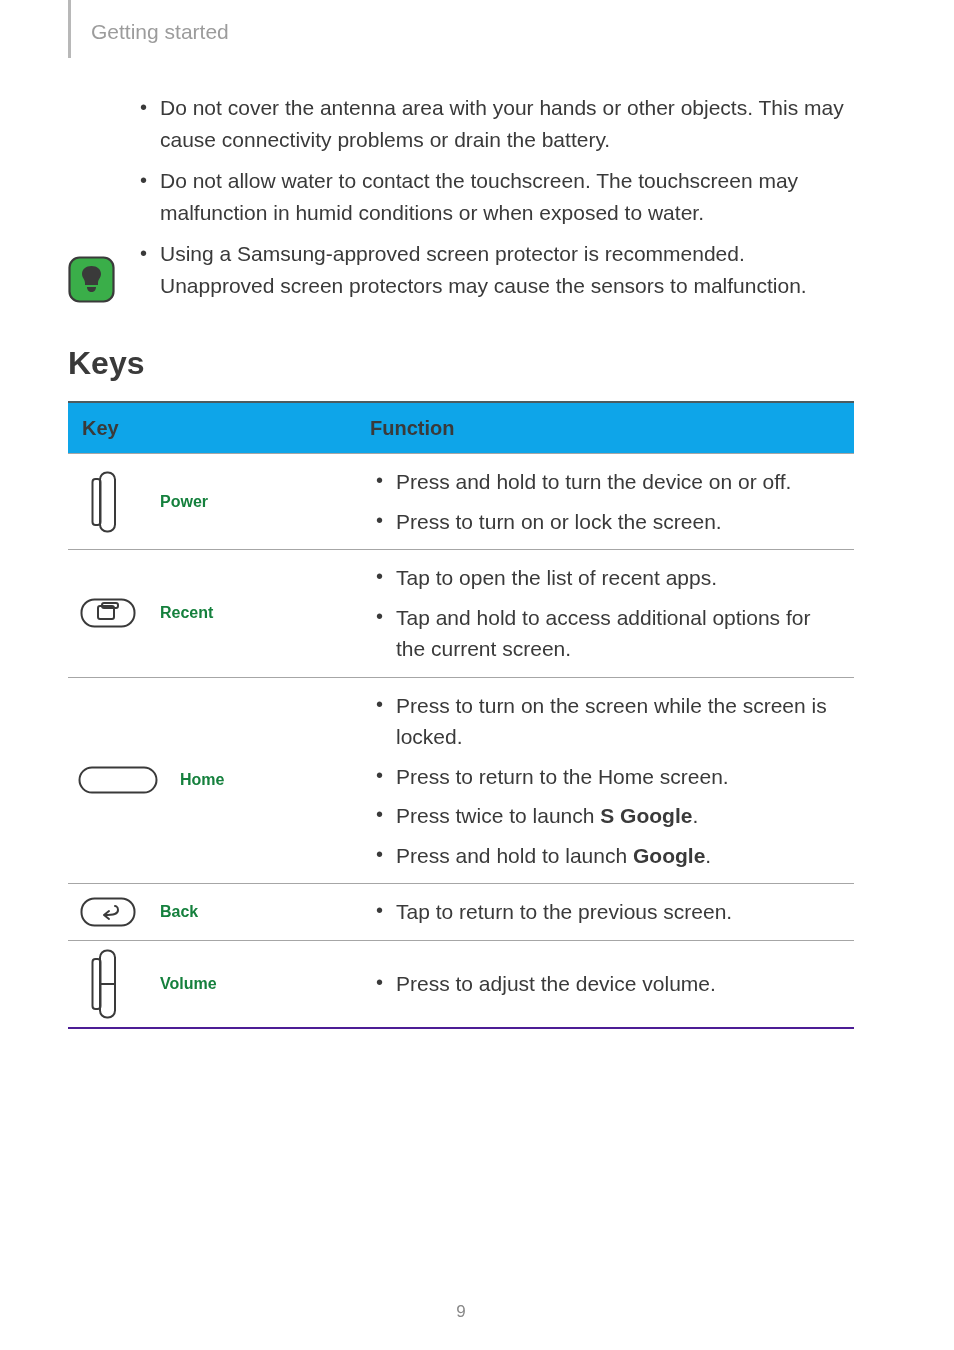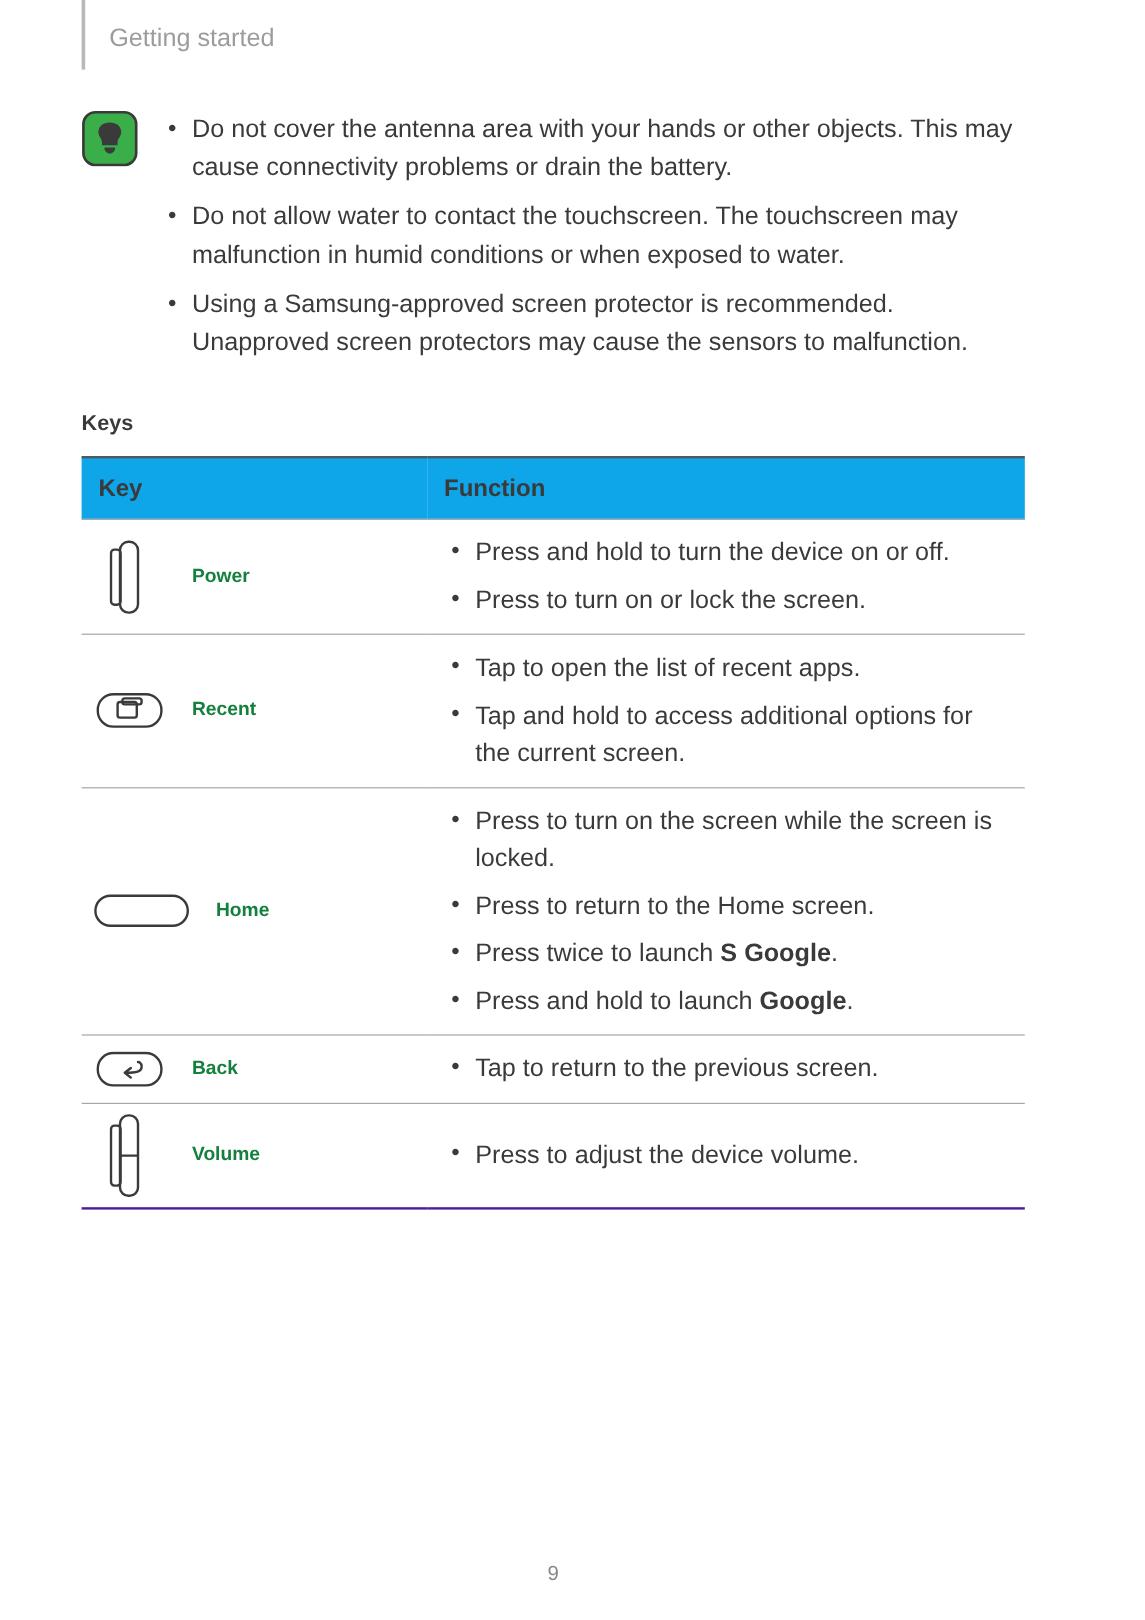--- a/index.html
+++ b/index.html
@@ -32,20 +32,21 @@
     margin-right: 20px;
   }
   .breadcrumb-text {
     color: #9c9c9c;
     font-size: 21px;
     padding-top: 16px;
   }
   .notice-block {
     display: flex;
     margin-top: 34px;
+    align-items: flex-end;
   }
   .notice-icon {
     flex: 0 0 53px;
     margin-right: 15px;
   }
   .notice-list {
     flex: 1;
     list-style: none;
     margin: 0;
     padding: 0;
@@ -58,21 +59,21 @@
   }
   .notice-list li::before {
     content: "•";
     position: absolute;
     left: 4px;
     top: 0;
     color: #3a3a3a;
     font-size: 20px;
   }
   .section-heading {
-    font-size: 18px;
+    font-size: 32px;
     font-weight: 700;
     color: #3a3a3a;
     margin-top: 28px;
     margin-bottom: 14px;
   }
   table.keys {
     width: 100%;
     border-collapse: collapse;
   }
   table.keys th {

